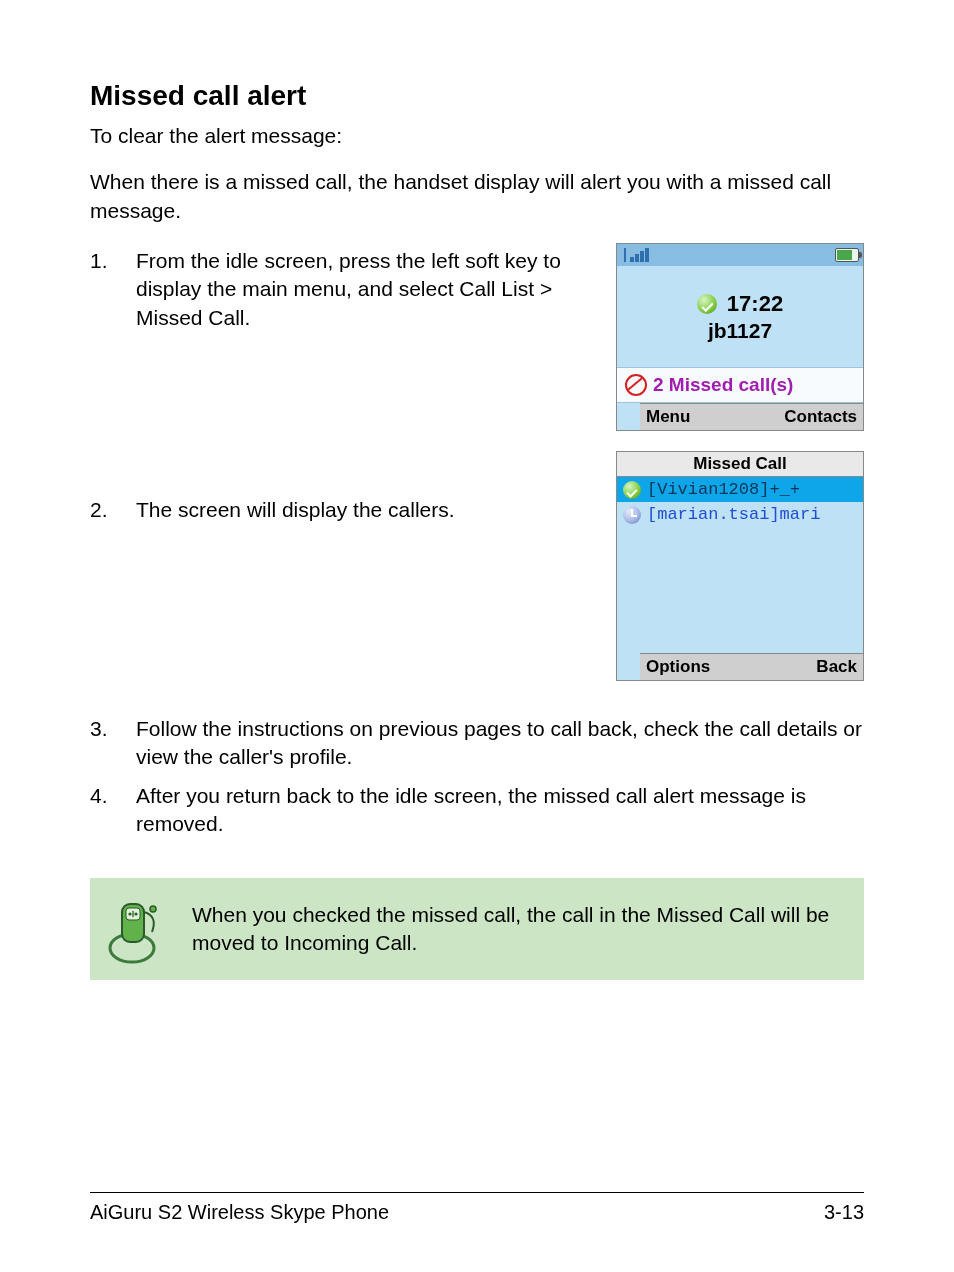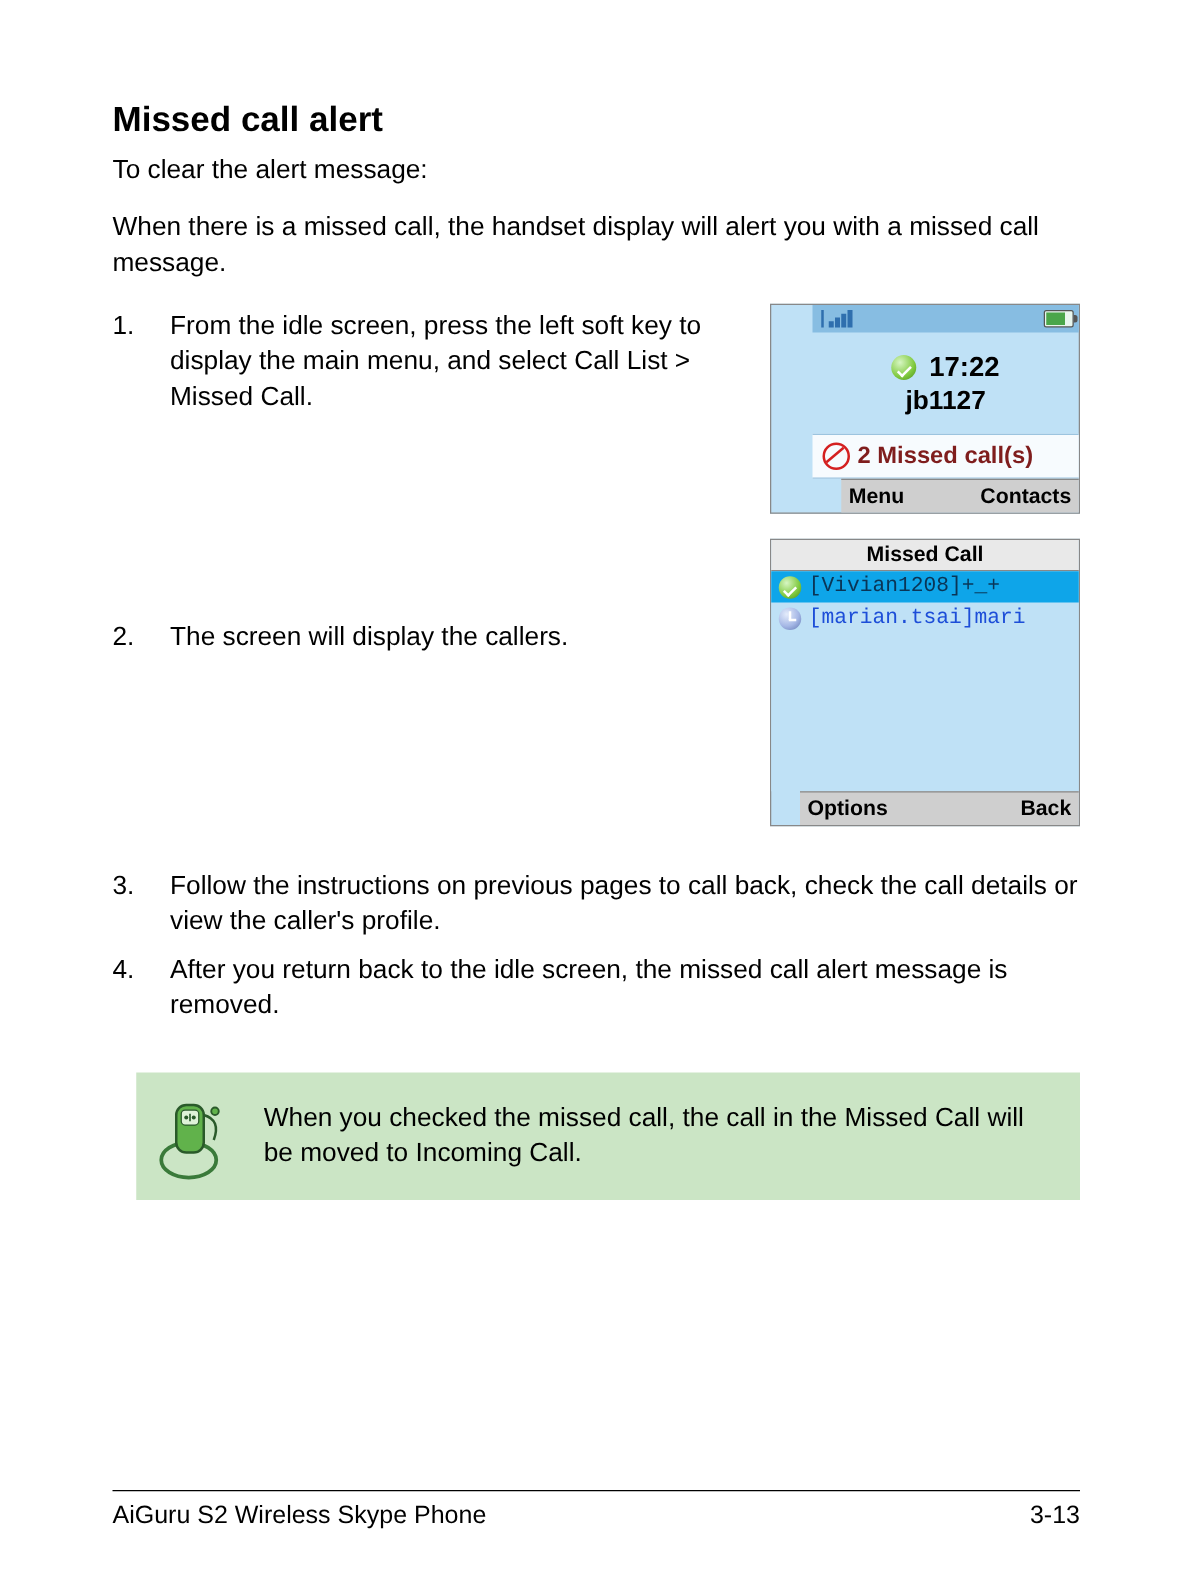--- a/index.html
+++ b/index.html
@@ -49,21 +49,21 @@
   
   .screen {
     width: 248px;
     box-sizing: border-box;
     border: 1px solid #888;
     background: #bfe1f6;
     font-family: Arial, Helvetica, sans-serif;
     display: flex;
     flex-direction: column;
   }
-  .screen1 { height: 168px; padding-left: 33px; }
+  .screen1 { height: 188px; }
   .screen2 { height: 230px; margin-top: 20px; }
 
   .statusbar {
     height: 22px;
     background: #87bde2;
     display: flex;
     justify-content: space-between;
     align-items: center;
     padding: 0 4px;
   }
@@ -158,21 +158,21 @@
   .idle-alert {
     background: #f7fbfe;
     border-top: 1px solid #9cc4df;
     border-bottom: 1px solid #9cc4df;
     padding: 6px 8px;
     display: flex;
     align-items: center;
     gap: 6px;
     font-size: 19px;
     font-weight: bold;
-    color: #7f1d1d;
+    color: #a21caf;
   }
   .nosym {
     width: 18px; height: 18px;
     border: 2px solid #d42020;
     border-radius: 50%;
     position: relative;
     flex-shrink: 0;
   }
   .nosym::after {
     content: "";
@@ -266,21 +266,20 @@
   }
 
   
   .note {
     background: #cbe5c5;
     display: flex;
     align-items: center;
     gap: 28px;
     padding: 14px 18px 14px 10px;
     margin-top: 40px;
-    margin-left: 19px;
   }
   .note-icon {
     width: 64px; height: 74px;
     flex-shrink: 0;
     position: relative;
   }
   .note-icon svg { width: 100%; height: 100%; }
   .note-text {
     font-size: 21px;
     line-height: 1.35;

